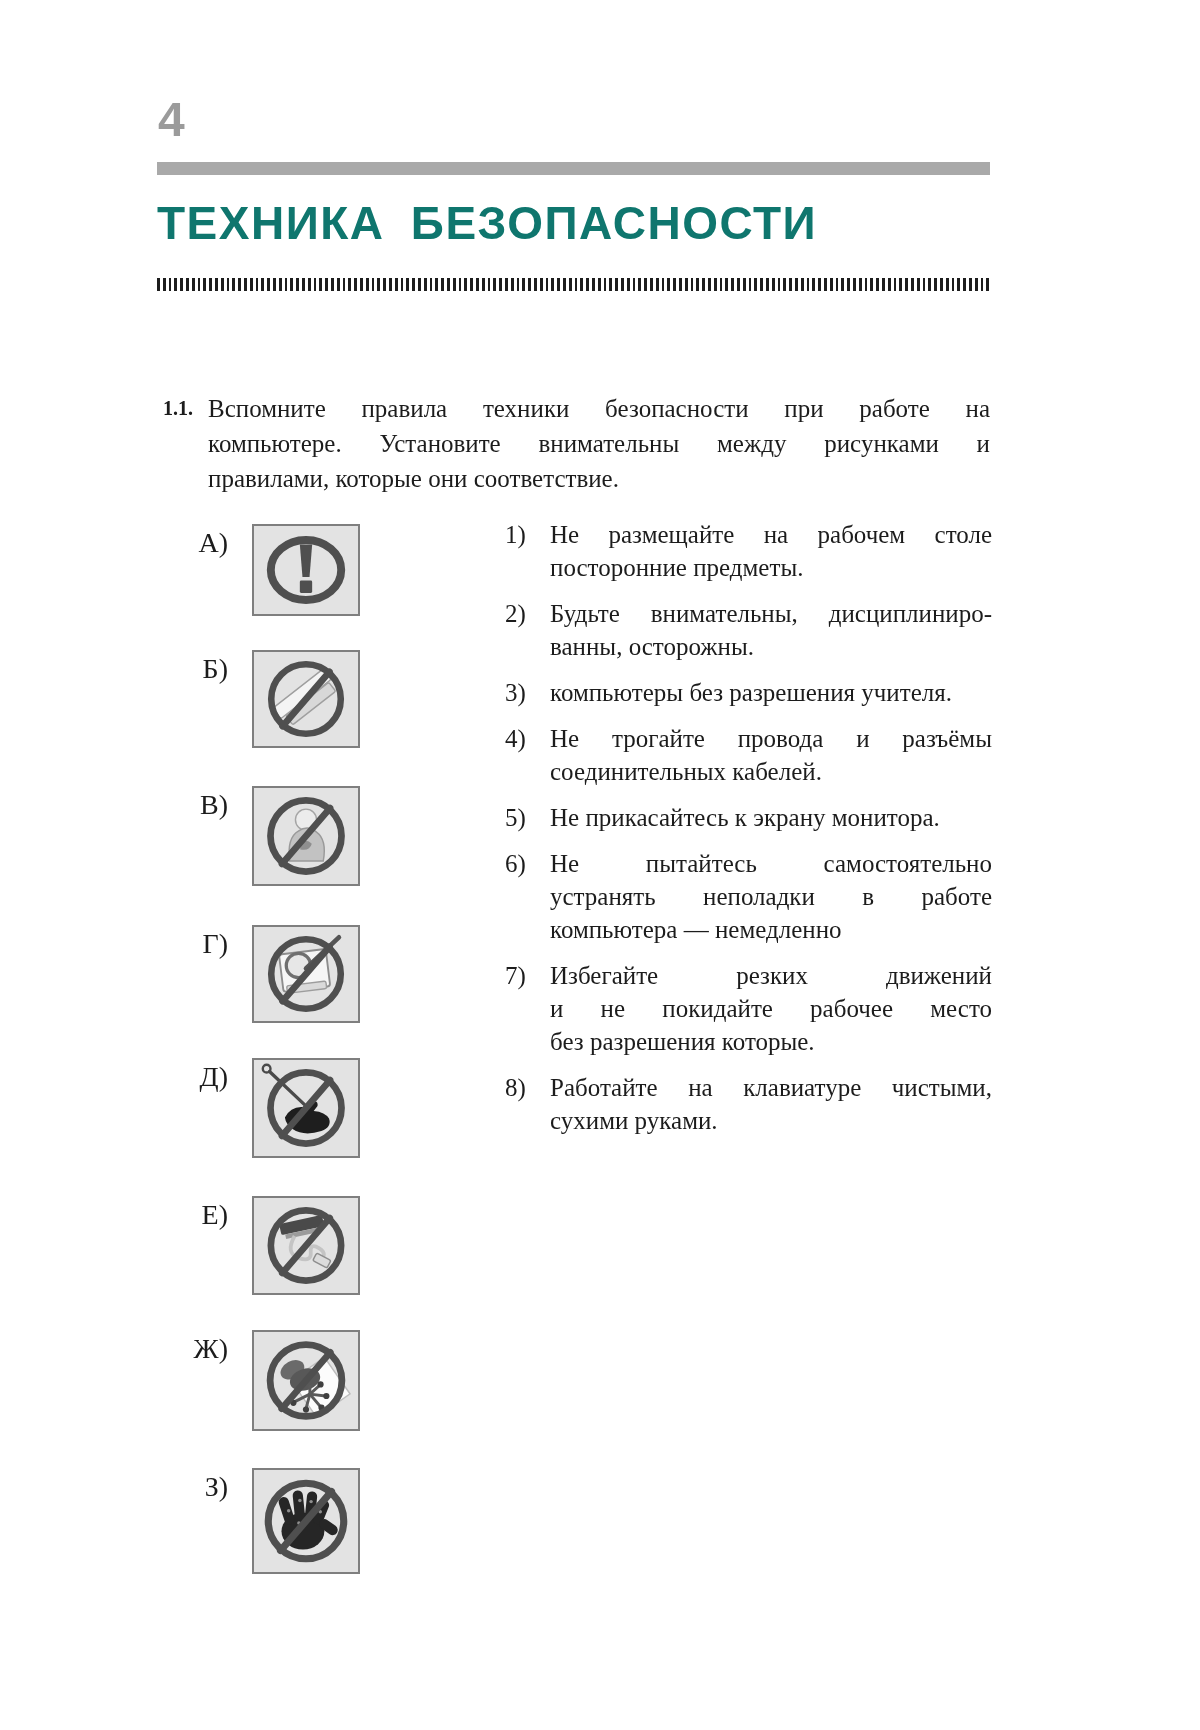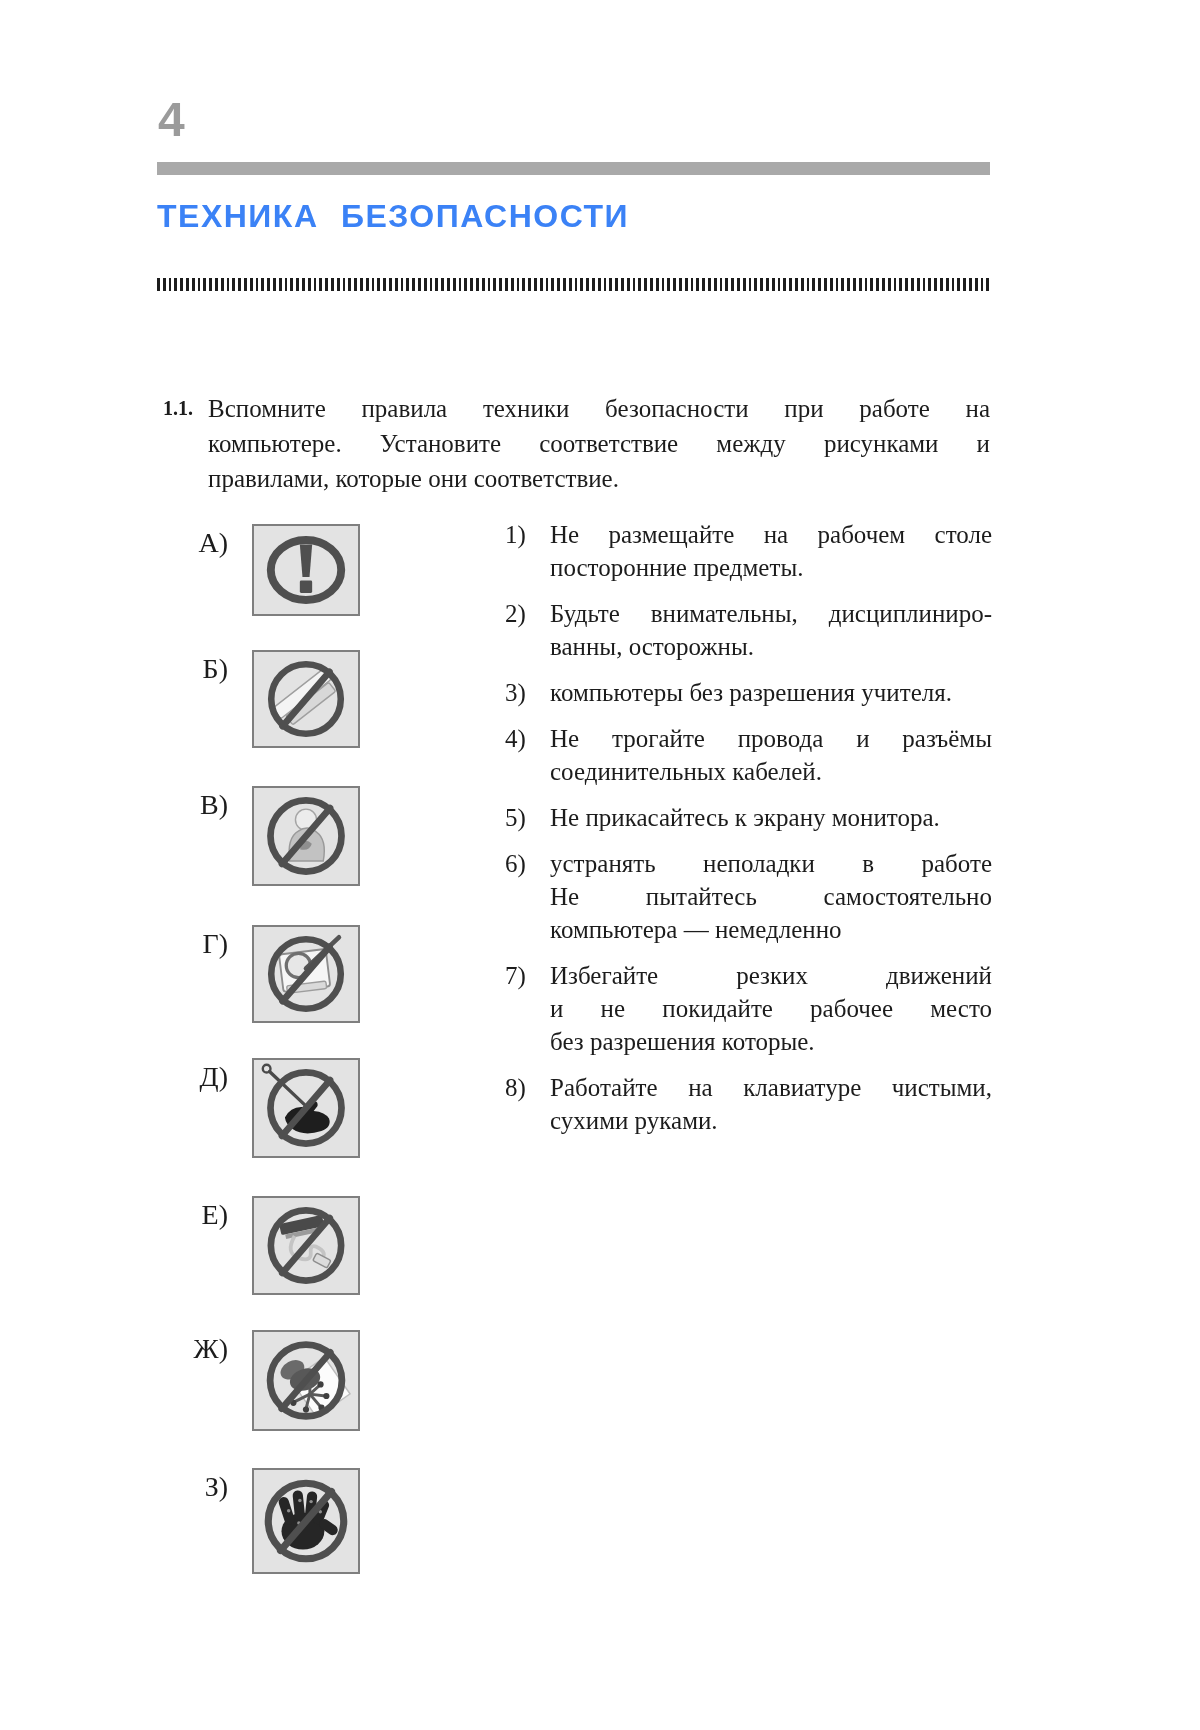--- a/index.html
+++ b/index.html
@@ -27,23 +27,23 @@
     color:var(--page-number);
   }
   .header-bar{
     position:absolute;left:157px;top:162px;
     width:833px;height:13px;
     background:var(--header-bar);
   }
   .page-title{
     position:absolute;left:157px;top:200px;margin:0;
     font-family:"Liberation Sans","DejaVu Sans",sans-serif;
-    font-weight:700;font-size:32px;line-height:1;
+    font-weight:700;font-size:46px;line-height:1;
     letter-spacing:1.5px;word-spacing:12px;
-    color:#3b82f6;
+    color:#0f766e;
   }
   .stripe{
     position:absolute;left:157px;top:278px;
     width:833px;height:13px;
     background:repeating-linear-gradient(to right,var(--stripe) 0 2.8px,#ffffff 2.8px 5.8px);
   }
   .ex-num{
     position:absolute;left:163px;top:391px;
     font-weight:700;font-size:20px;line-height:35px;
   }
@@ -84,21 +84,21 @@
 <div class="page">
 
   <div class="page-number">4</div>
   <div class="header-bar"></div>
   <h1 class="page-title">ТЕХНИКА БЕЗОПАСНОСТИ</h1>
   <div class="stripe"></div>
 
   <div class="ex-num">1.1.</div>
   <div class="intro lines">
       <div class="line">Вспомните правила техники безопасности при работе на</div>
-      <div class="line">компьютере. Установите соответствие между рисунками и</div>
+      <div class="line">компьютере. Установите внимательны между рисунками и</div>
       <div class="line">правилами, которые они соответствие.</div>
     </div>
 
   <div class="fig-row" style="top:524px;">
     <div class="fig-letter">А)</div>
     <div class="fig-box" style="height:92px;">
       <svg viewBox="0 0 100 100">
         <ellipse cx="50" cy="50" rx="40" ry="34" fill="none" stroke="var(--sign)" stroke-width="9"></ellipse>
         <path d="M43 21 h14 l-3 37 h-8 Z" fill="var(--sign)"></path>
         <rect x="43" y="62" width="14" height="14" rx="1.5" fill="var(--sign)"></rect>
@@ -263,22 +263,22 @@
     </li>
     <li class="rule-item">
       <span class="rule-num">5)</span>
       <span class="rule-text lines">
           <div class="line">Не прикасайтесь к экрану монитора.</div>
         </span>
     </li>
     <li class="rule-item">
       <span class="rule-num">6)</span>
       <span class="rule-text lines">
+          <div class="line">Не пытайтесь самостоятельно</div>
           <div class="line">устранять неполадки в работе</div>
-          <div class="line">Не пытайтесь самостоятельно</div>
           <div class="line">компьютера — немедленно</div>
         </span>
     </li>
     <li class="rule-item">
       <span class="rule-num">7)</span>
       <span class="rule-text lines">
           <div class="line">Избегайте резких движений</div>
           <div class="line">и не покидайте рабочее место</div>
           <div class="line">без разрешения которые.</div>
         </span>

